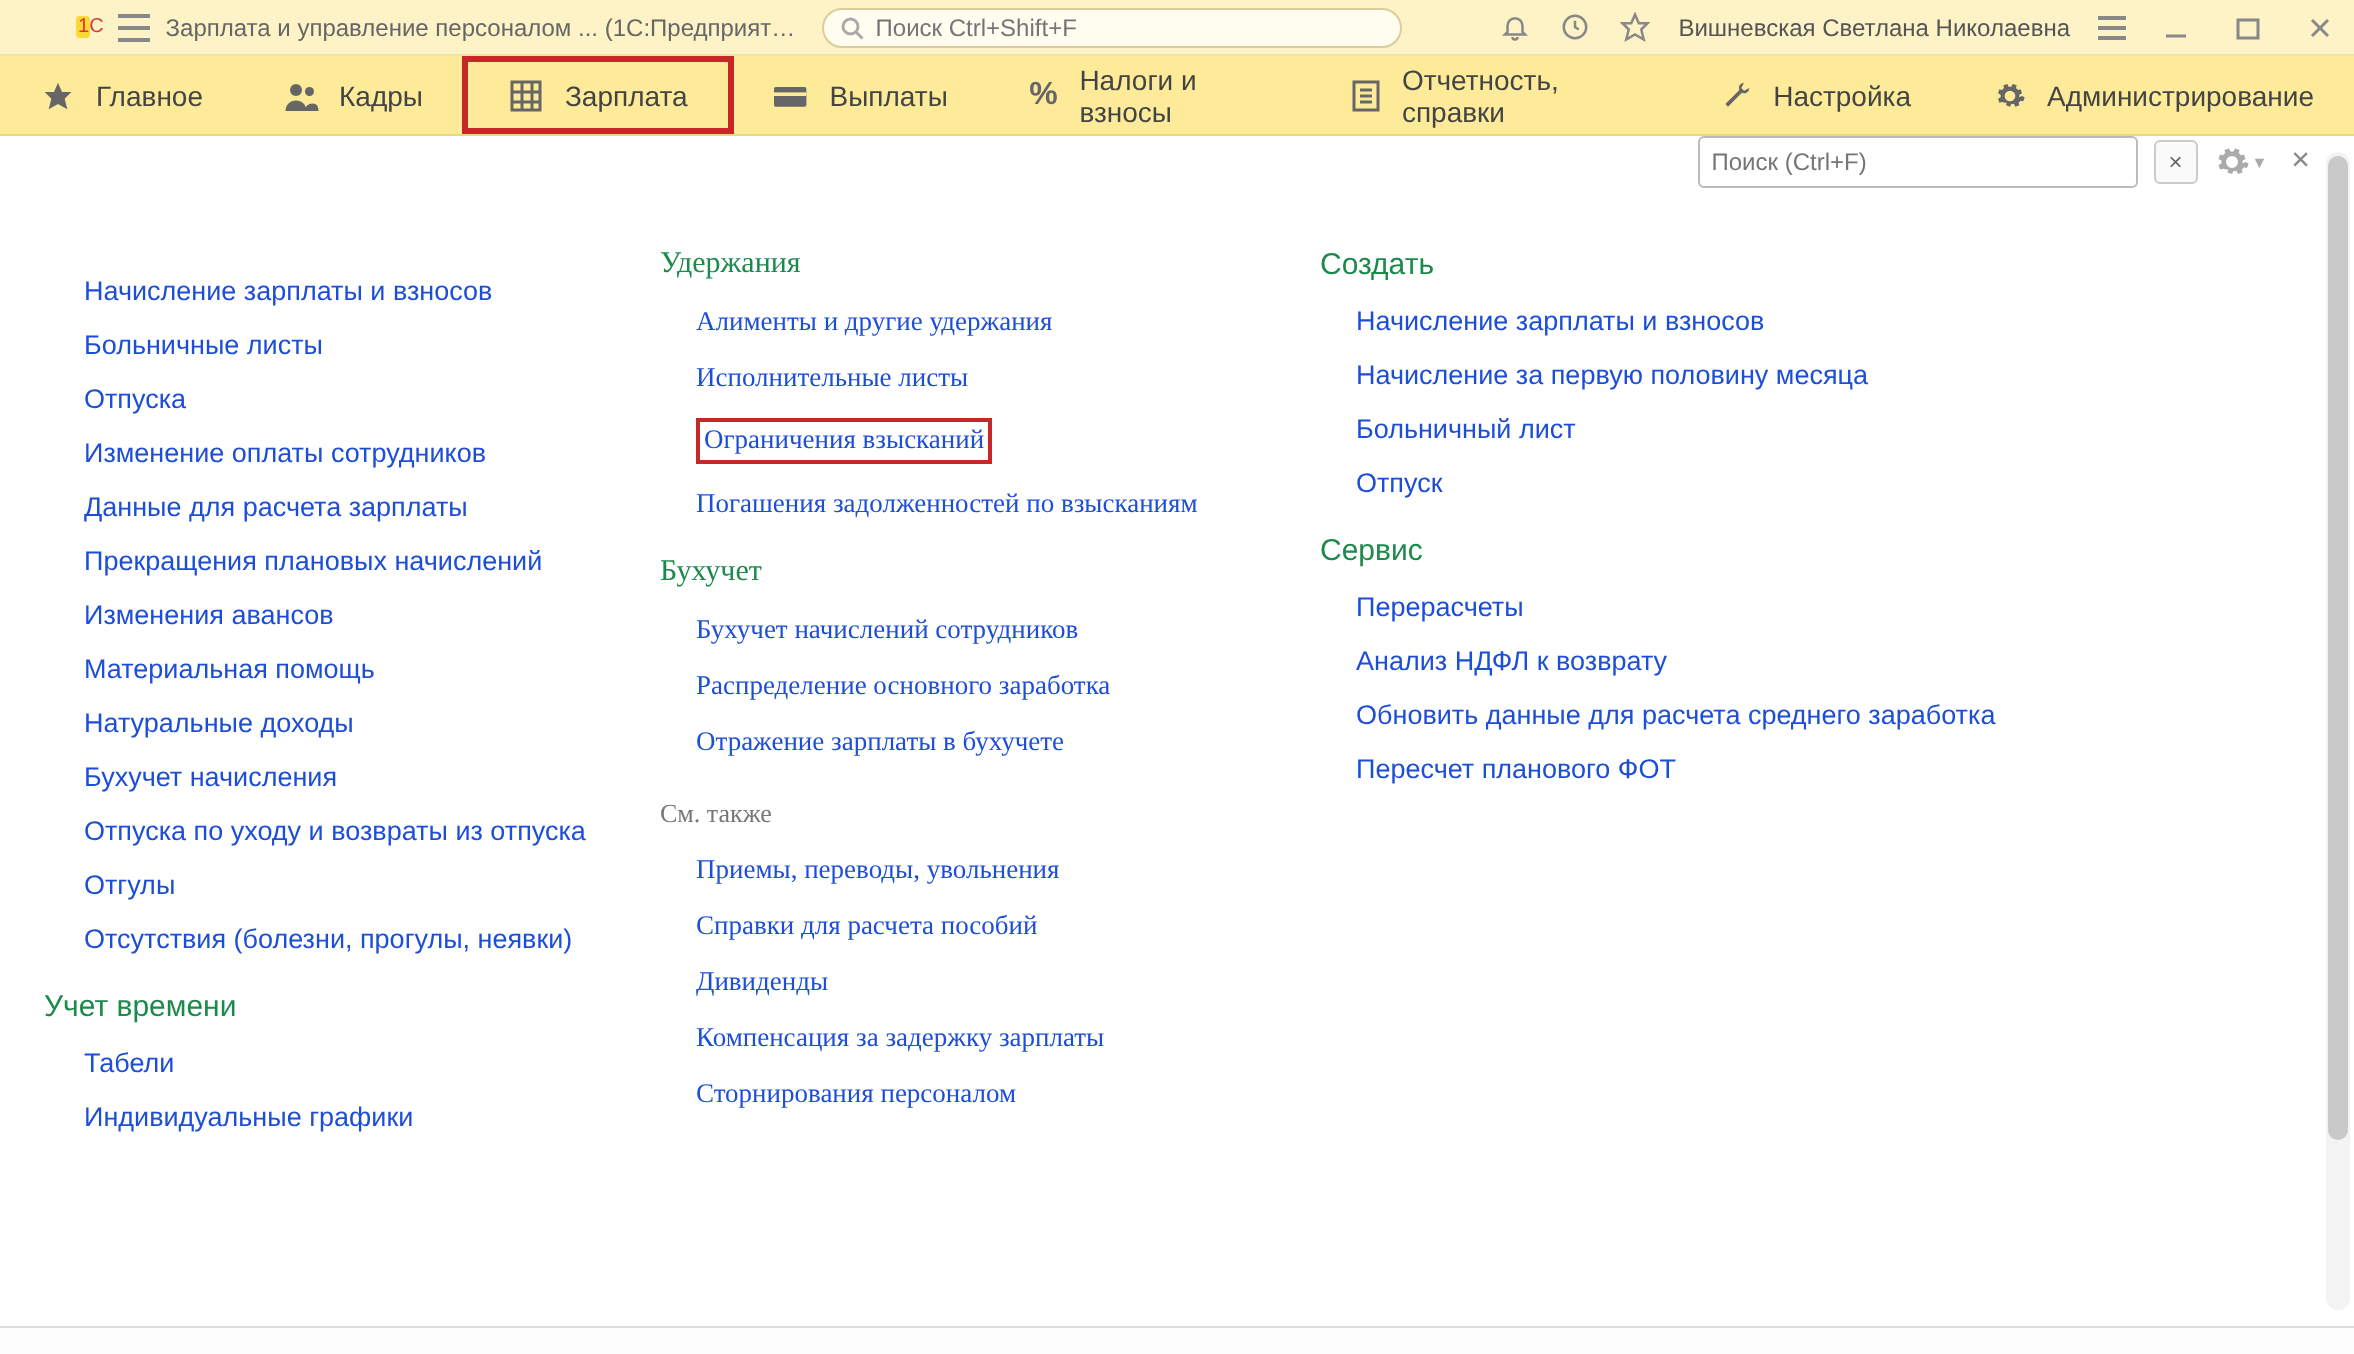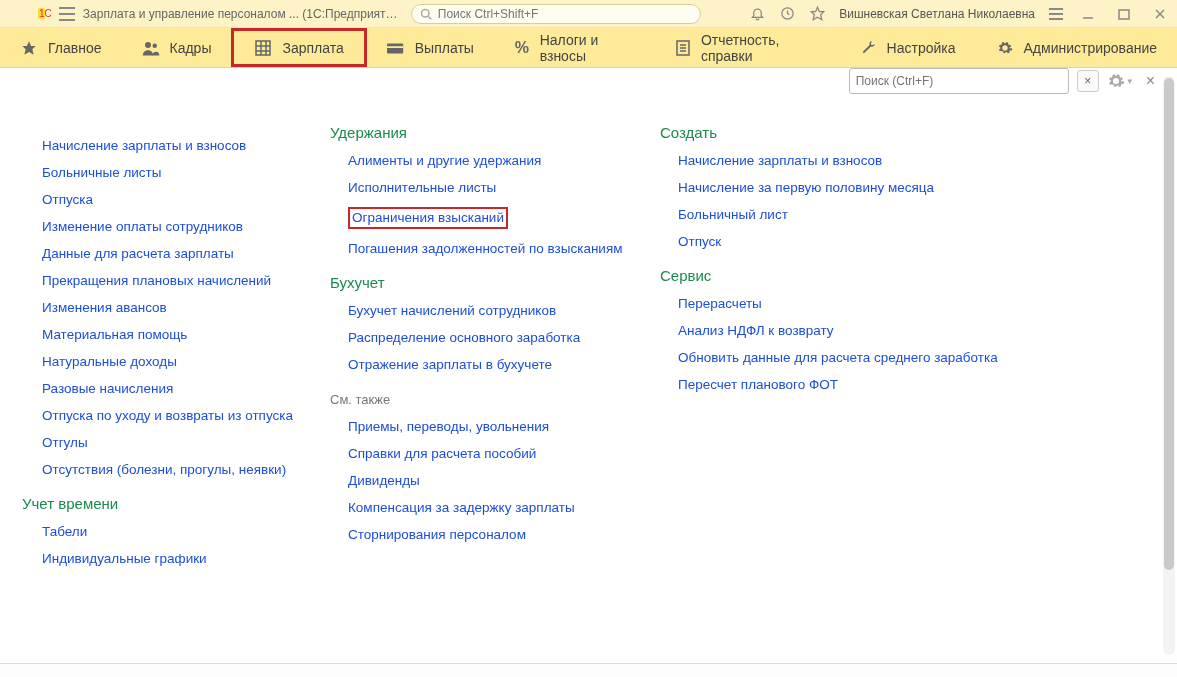--- a/index.html
+++ b/index.html
@@ -33,21 +33,21 @@
   .search-box { width:220px; height:26px; border:1px solid #bbb; border-radius:3px; display:flex; align-items:center; padding:0 6px; background:#fff; }
   .search-box input { border:none; outline:none; width:100%; font-size:12px; color:#888; }
   .clear-btn { width:22px;height:22px;border:1px solid #ccc;border-radius:3px;display:flex;align-items:center;justify-content:center;font-size:12px;color:#666;cursor:pointer;background:#fafafa;}
   .gear-btn { font-size:18px; color:#aaa; cursor:pointer; display:flex;align-items:center;}
   .gear-btn .caret { font-size:8px; margin-left:1px;}
   .close-panel { font-size:16px; color:#888; cursor:pointer; padding:0 4px;}
 
   .columns { display:flex; padding: 56px 0 0 20px; height:100%; overflow:auto; }
   .col { padding: 0 22px 0 0;}
   .col1 { width: 310px; }
-  .col2 { width: 330px; }
+  .col2 { width: 330px; font-family: Liberation Serif, serif; }
   .col3 { width: 380px; }
 
   .section-head { color:#1b8a4c; font-size:15px; font-weight:normal; margin-bottom:12px; margin-top:18px;}
   .section-head.first { margin-top:0; }
   .bold-link { display:block; font-weight:bold; color:#333; margin: 0 0 10px 22px; cursor:pointer; font-size:14px;}
   .col1 .bold-link { margin-left: 22px; }
   .plain-link { display:block; color:#1d4ed8; margin: 0 0 12px 18px; cursor:pointer; font-size:13.5px;}
   .col1 .plain-link { margin-left: 22px; }
   .subhead-grey { color:#777; font-size:13px; margin: 20px 0 12px 0;}
   .highlighted { display:inline-block; border:2px solid #c62828; padding:1px 2px 2px 2px; }
@@ -226,21 +226,21 @@
       <div id="c1items">
           <a class="plain-link">Начисление зарплаты и взносов</a>
           <a class="plain-link">Больничные листы</a>
           <a class="plain-link">Отпуска</a>
           <a class="plain-link">Изменение оплаты сотрудников</a>
           <a class="plain-link">Данные для расчета зарплаты</a>
           <a class="plain-link">Прекращения плановых начислений</a>
           <a class="plain-link">Изменения авансов</a>
           <a class="plain-link">Материальная помощь</a>
           <a class="plain-link">Натуральные доходы</a>
-          <a class="plain-link">Разовые начисления</a>
+          <a class="plain-link">Бухучет начисления</a>
           <a class="plain-link">Отпуска по уходу и возвраты из отпуска</a>
           <a class="plain-link">Отгулы</a>
           <a class="plain-link">Отсутствия (болезни, прогулы, неявки)</a>
         </div>
       <div class="section-head">Учет времени</div>
       <div id="c1s2">
           <a class="plain-link">Табели</a>
           <a class="plain-link">Индивидуальные графики</a>
         </div>
     </div>

